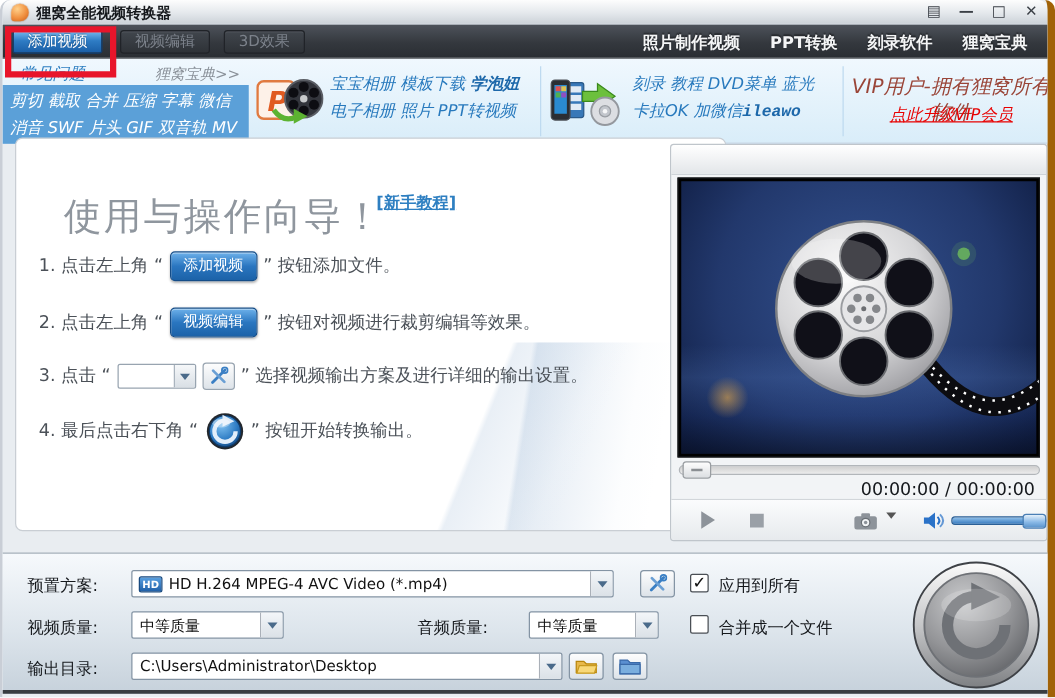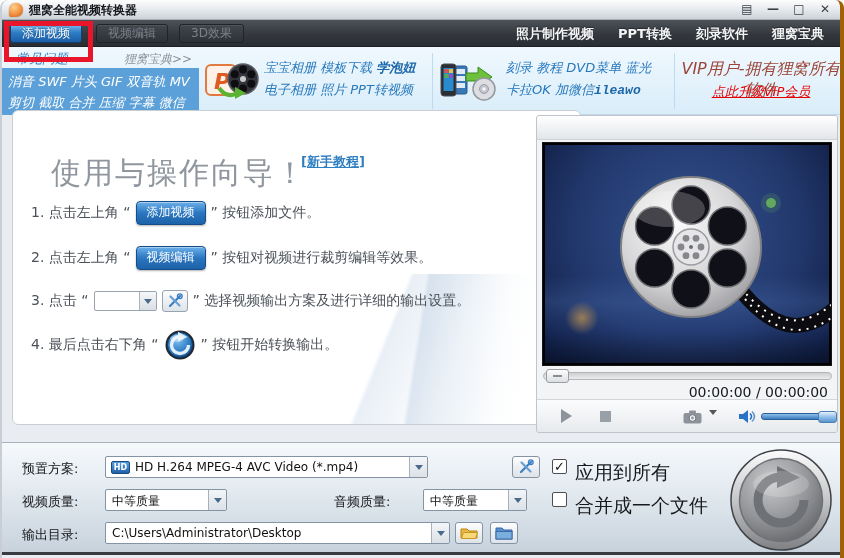--- a/index.html
+++ b/index.html
@@ -1,21 +1,21 @@
 <!DOCTYPE html>
 <html><head>
 <meta charset="utf-8">
 <style>
   html,body{margin:0;padding:0;background:#fff;}
   *{box-sizing:border-box;}
   .window{
     position:relative;width:844px;height:558px;overflow:hidden;
     font-family:"DejaVu Sans","Liberation Sans",sans-serif;
     background:#e9edf1;border-radius:8px 8px 0 0;
-    border-left:2px solid #c9ced6;border-right:4px solid #a16207;
+    border-left:2px solid #c9ced6;border-right:6px solid #a16207;
   }
   .abs{position:absolute;}
   
   .titlebar{position:absolute;top:0;left:0;right:0;height:20px;
     background:linear-gradient(#fdfdfd,#e4e8ec 55%,#ccd2d8);
     border-bottom:1px solid #a8aeb6;border-radius:7px 7px 0 0;}
   .app-icon{position:absolute;left:7px;top:3px;width:14px;height:14px;border-radius:50% 50% 50% 20%;
     background:radial-gradient(circle at 35% 30%,#ffd08a,#f09040 55%,#c85a18);box-shadow:0 0 1px #8a4a10;}
   .title-text{position:absolute;left:27px;top:2px;font-size:12px;font-weight:bold;color:#15181c;}
   .win-btn{position:absolute;top:1px;width:22px;height:17px;text-align:center;line-height:17px;
@@ -105,21 +105,21 @@
   .combo .txt{position:absolute;left:6px;top:3px;font-size:12px;color:#111;white-space:nowrap;overflow:hidden;}
   .combo .arw{position:absolute;right:0;top:0;bottom:0;width:18px;border-left:1px solid #aab0b8;
     background:linear-gradient(#f3f6f9,#dbe1e7);display:flex;align-items:center;justify-content:center;border-radius:0 2px 2px 0;}
   .hd-badge{position:absolute;left:5px;top:4px;width:19px;height:13px;border-radius:2px;border:1px solid #184a80;
     background:linear-gradient(#5aa0e0,#2060a8);color:#fff;font-size:8px;font-weight:bold;
     display:flex;align-items:center;justify-content:center;}
   .btn22{position:absolute;width:28px;height:22px;background:linear-gradient(#fdfdfd,#dde3e9);
     border:1px solid #8494a4;border-radius:3px;display:flex;align-items:center;justify-content:center;}
   .checkbox{position:absolute;width:15px;height:15px;background:#fff;border:1px solid #4a4f55;border-radius:2px;
     font-size:13px;font-weight:bold;color:#111;line-height:13px;text-align:center;}
-  .cb-label{position:absolute;font-size:19px;color:#15181c;white-space:nowrap;}
+  .cb-label{position:absolute;font-size:13px;color:#15181c;white-space:nowrap;}
 </style>
 </head>
 <body>
 
 <div class="window">
 
   <div class="titlebar">
     <div class="app-icon"></div>
     <div class="title-text">狸窝全能视频转换器</div>
     <div class="win-btn" style="left:734px;">▤</div>
@@ -139,22 +139,22 @@
       <span>狸窝宝典</span>
     </div>
   </div>
 
   <div class="red-annotation"></div>
 
   <div class="banner">
     <div class="faq">常见问题</div>
     <div class="baodian">狸窝宝典&gt;&gt;</div>
     <div class="tagbox">
+      <div>剪切 截取 合并 压缩 字幕 微信</div>
       <div>消音 SWF 片头 GIF 双音轨 MV</div>
-      <div>剪切 截取 合并 压缩 字幕 微信</div>
     </div>
 
     <svg class="abs" style="left:203px;top:13px;" width="54" height="42" viewBox="0 0 54 42">
       <rect x="1" y="5" width="30" height="30" rx="5" fill="#fdf1e8" stroke="#e07a40" stroke-width="2"></rect>
       <text x="9" y="29" font-size="22" font-weight="bold" fill="#e05a20">P</text>
       <circle cx="38" cy="19" r="15" fill="#33353c" stroke="#5a5d64" stroke-width="1.5"></circle>
       <g fill="#0d0d12">
         <circle cx="38" cy="9.5" r="4"></circle>
           <circle cx="46.2" cy="14.2" r="4"></circle>
           <circle cx="46.2" cy="23.8" r="4"></circle>
@@ -326,21 +326,21 @@
       </div>
       <div class="vol-track">
         <div class="vol-handle"></div>
       </div>
     </div>
   </div>
 
   <div class="bottom-panel">
 
     <div class="bp-label" style="left:20px;top:17px;text-align:center;">预置方案:</div>
-    <div class="combo" style="left:103px;top:13px;width:323px;">
+    <div class="combo" style="left:103px;top:13px;width:386px;">
       <span class="hd-badge">HD</span>
       <span class="txt" style="left:29px;">HD H.264 MPEG-4 AVC Video (*.mp4)</span>
       <span class="arw">
           <i class="tri-down"></i>
         </span>
     </div>
     <div class="btn22" style="left:510px;top:13px;">
       <svg width="16" height="16" viewBox="0 0 16 16">
         <path d="M3 13 L13 3" stroke="#3a7fc4" stroke-width="2.2" stroke-linecap="round"></path>
         <path d="M3.5 3.5 L12.5 12.5" stroke="#6a9fd4" stroke-width="2.2" stroke-linecap="round"></path>

